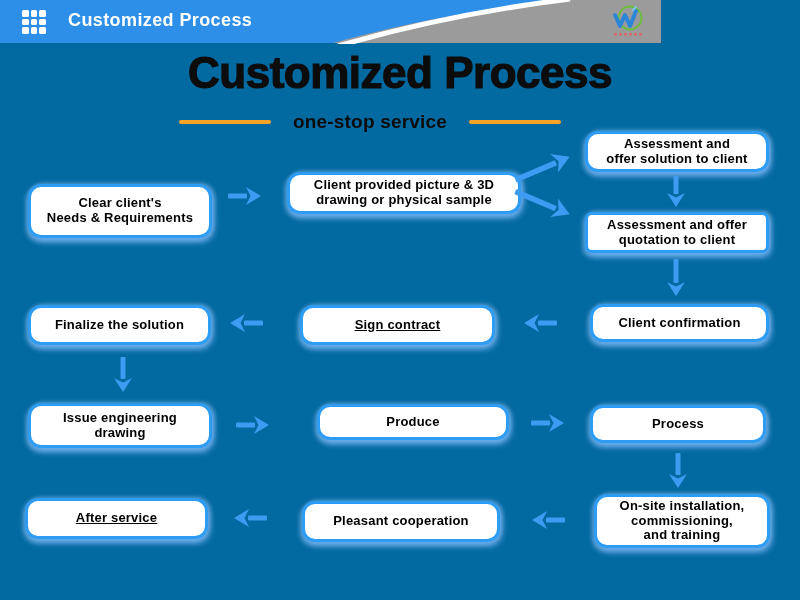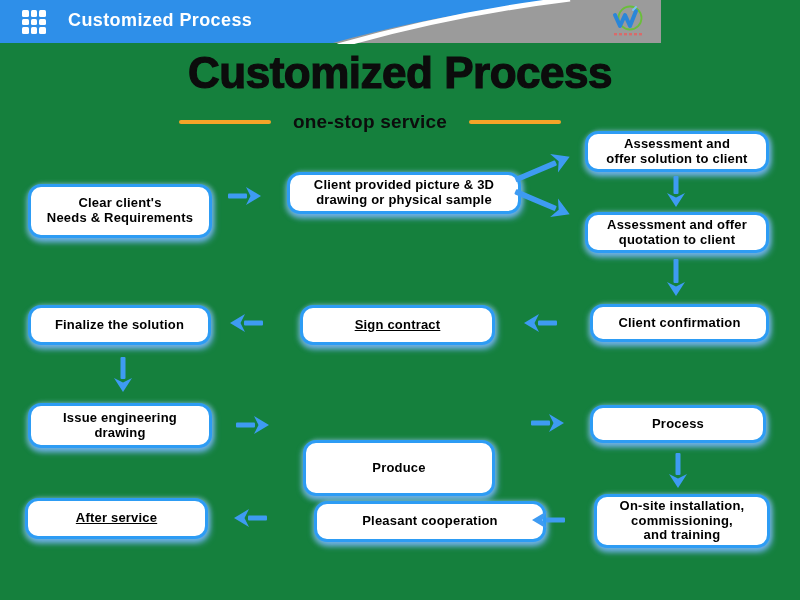--- a/index.html
+++ b/index.html
@@ -1,17 +1,17 @@
 <!DOCTYPE html>
 <html style="--accent: #F5A428; --box-border: #2D9CF4; --arrow: #3E9BF2;"><head>
 <meta charset="utf-8">
 <style>
   html,body{margin:0;padding:0;background:#fff;}
   .slide{
-    position:relative;width:800px;height:600px;background:#15803d;overflow:hidden;
+    position:relative;width:800px;height:600px;background:#0369a1;overflow:hidden;
     font-family:"Liberation Sans",sans-serif;
   }
   
   .header{position:absolute;left:0;top:0;width:800px;height:44px;}
   .header-bg{position:absolute;left:0;top:0;}
   .grid-icon{
     position:absolute;left:22px;top:10px;width:24px;height:24px;
     display:grid;grid-template-columns:repeat(3,1fr);grid-template-rows:repeat(3,1fr);gap:2px;
   }
   .grid-icon span{background:#fff;border-radius:1.5px;}
@@ -95,33 +95,33 @@
     <span class="subtitle">one-stop service</span>
     <span class="accent-line"></span>
   </div>
 
   <div class="node" style="left:28px;top:184px;width:184px;height:54px;">Clear client's
 Needs &amp; Requirements</div>
   <div class="node" style="left:287px;top:172px;width:234px;height:42px;">Client provided picture &amp; 3D
 drawing or physical sample</div>
   <div class="node" style="left:585px;top:131px;width:184px;height:41px;">Assessment and
 offer solution to client</div>
-  <div class="node" style="left:585px;top:212px;width:184px;height:41px;">Assessment and offer
+  <div class="node" style="left:585px;top:212px;width:184px;height:41px;border-radius:7px;">Assessment and offer
 quotation to client</div>
   <div class="node" style="left:590px;top:304px;width:179px;height:38px;">Client confirmation</div>
   <div class="node" style="left:300px;top:305px;width:195px;height:40px;text-decoration:underline;">Sign contract</div>
   <div class="node" style="left:28px;top:305px;width:183px;height:40px;">Finalize the solution</div>
   <div class="node" style="left:28px;top:403px;width:184px;height:45px;">Issue engineering
 drawing</div>
-  <div class="node" style="left:303px;top:404px;width:192px;height:56px;margin-top:36px;">Produce</div>
+  <div class="node" style="left:317px;top:404px;width:192px;height:36px;">Produce</div>
   <div class="node" style="left:590px;top:405px;width:176px;height:38px;">Process</div>
   <div class="node" style="left:594px;top:494px;width:176px;height:54px;">On-site installation,
 commissioning,
 and training</div>
-  <div class="node" style="left:302px;top:501px;width:232px;height:41px;margin-left:12px;">Pleasant cooperation</div>
+  <div class="node" style="left:302px;top:501px;width:198px;height:41px;">Pleasant cooperation</div>
   <div class="node" style="left:25px;top:498px;width:183px;height:41px;text-decoration:underline;">After service</div>
 
   <div class="arrow" style="left:227px;top:184px;width:36px;height:24px;">
     <svg viewBox="0 0 36 24">
         <rect x="1" y="9.5" width="19" height="5" rx="1" fill="currentColor"></rect>
         <path d="M19 3 L34 12 L19 21 L23.5 12 Z" fill="currentColor"></path>
       </svg>
   </div>
   <div class="arrow rot-up" style="left:512px;top:155px;width:62px;height:26px;">
     <svg viewBox="0 0 62 26">

